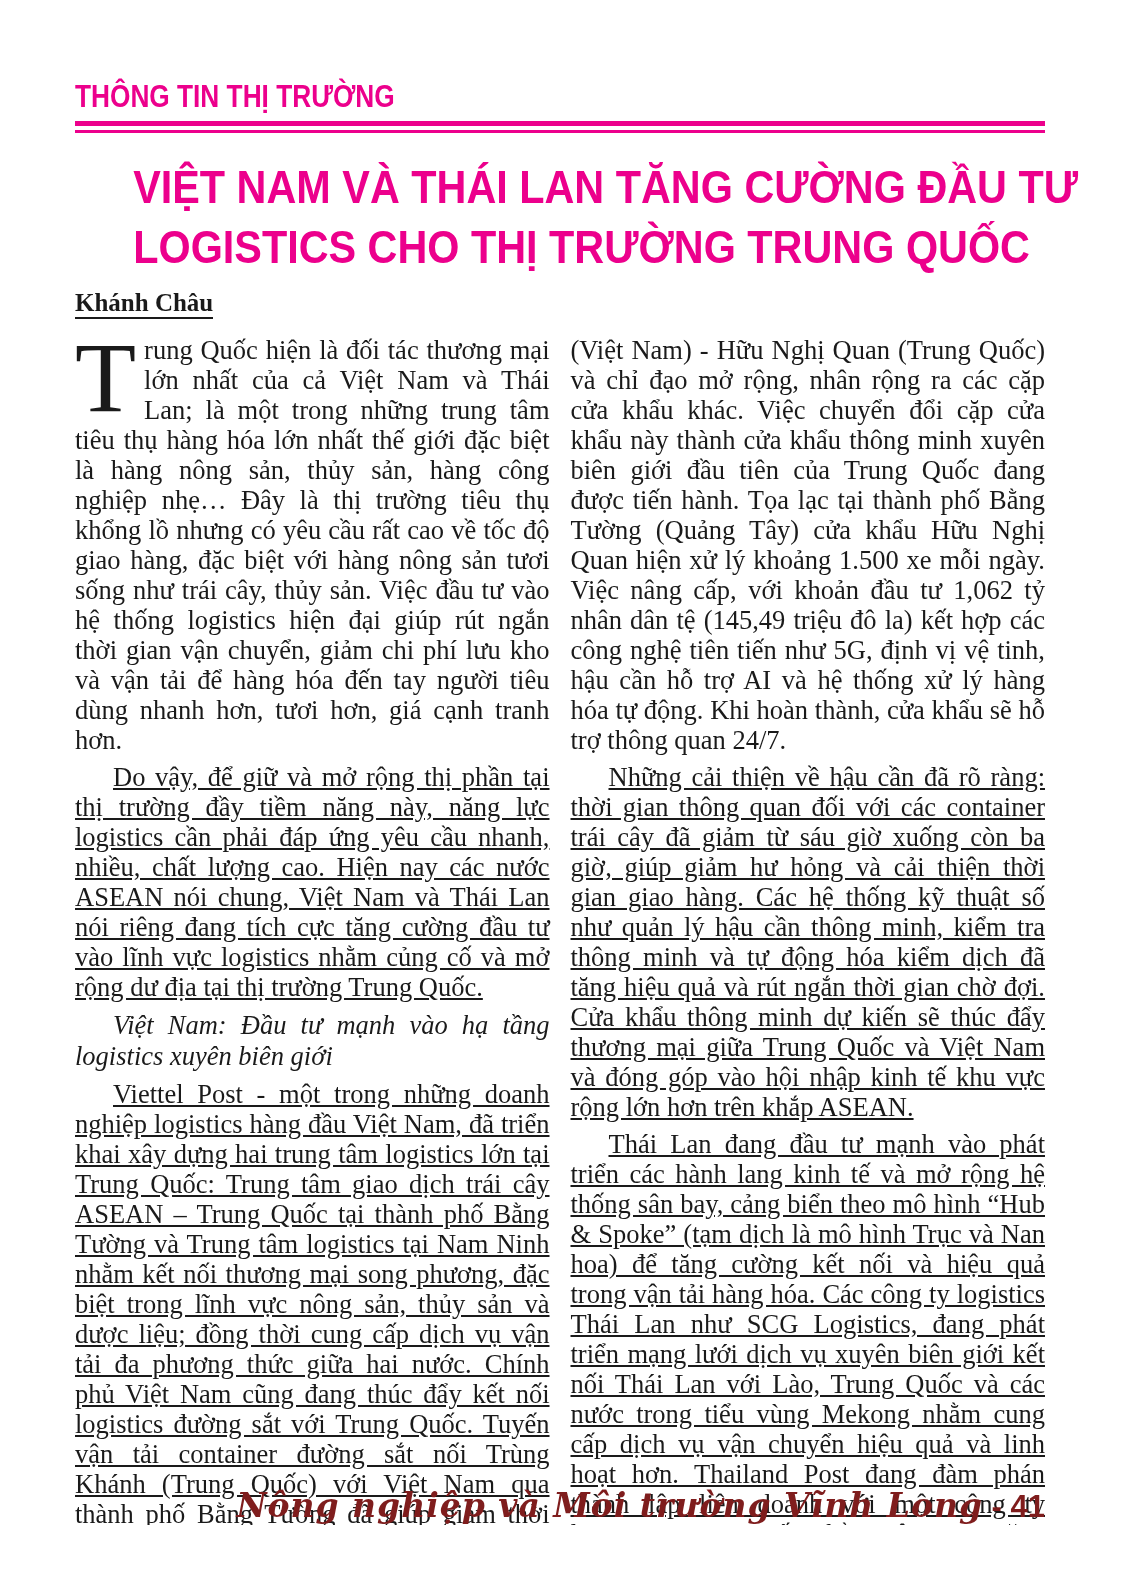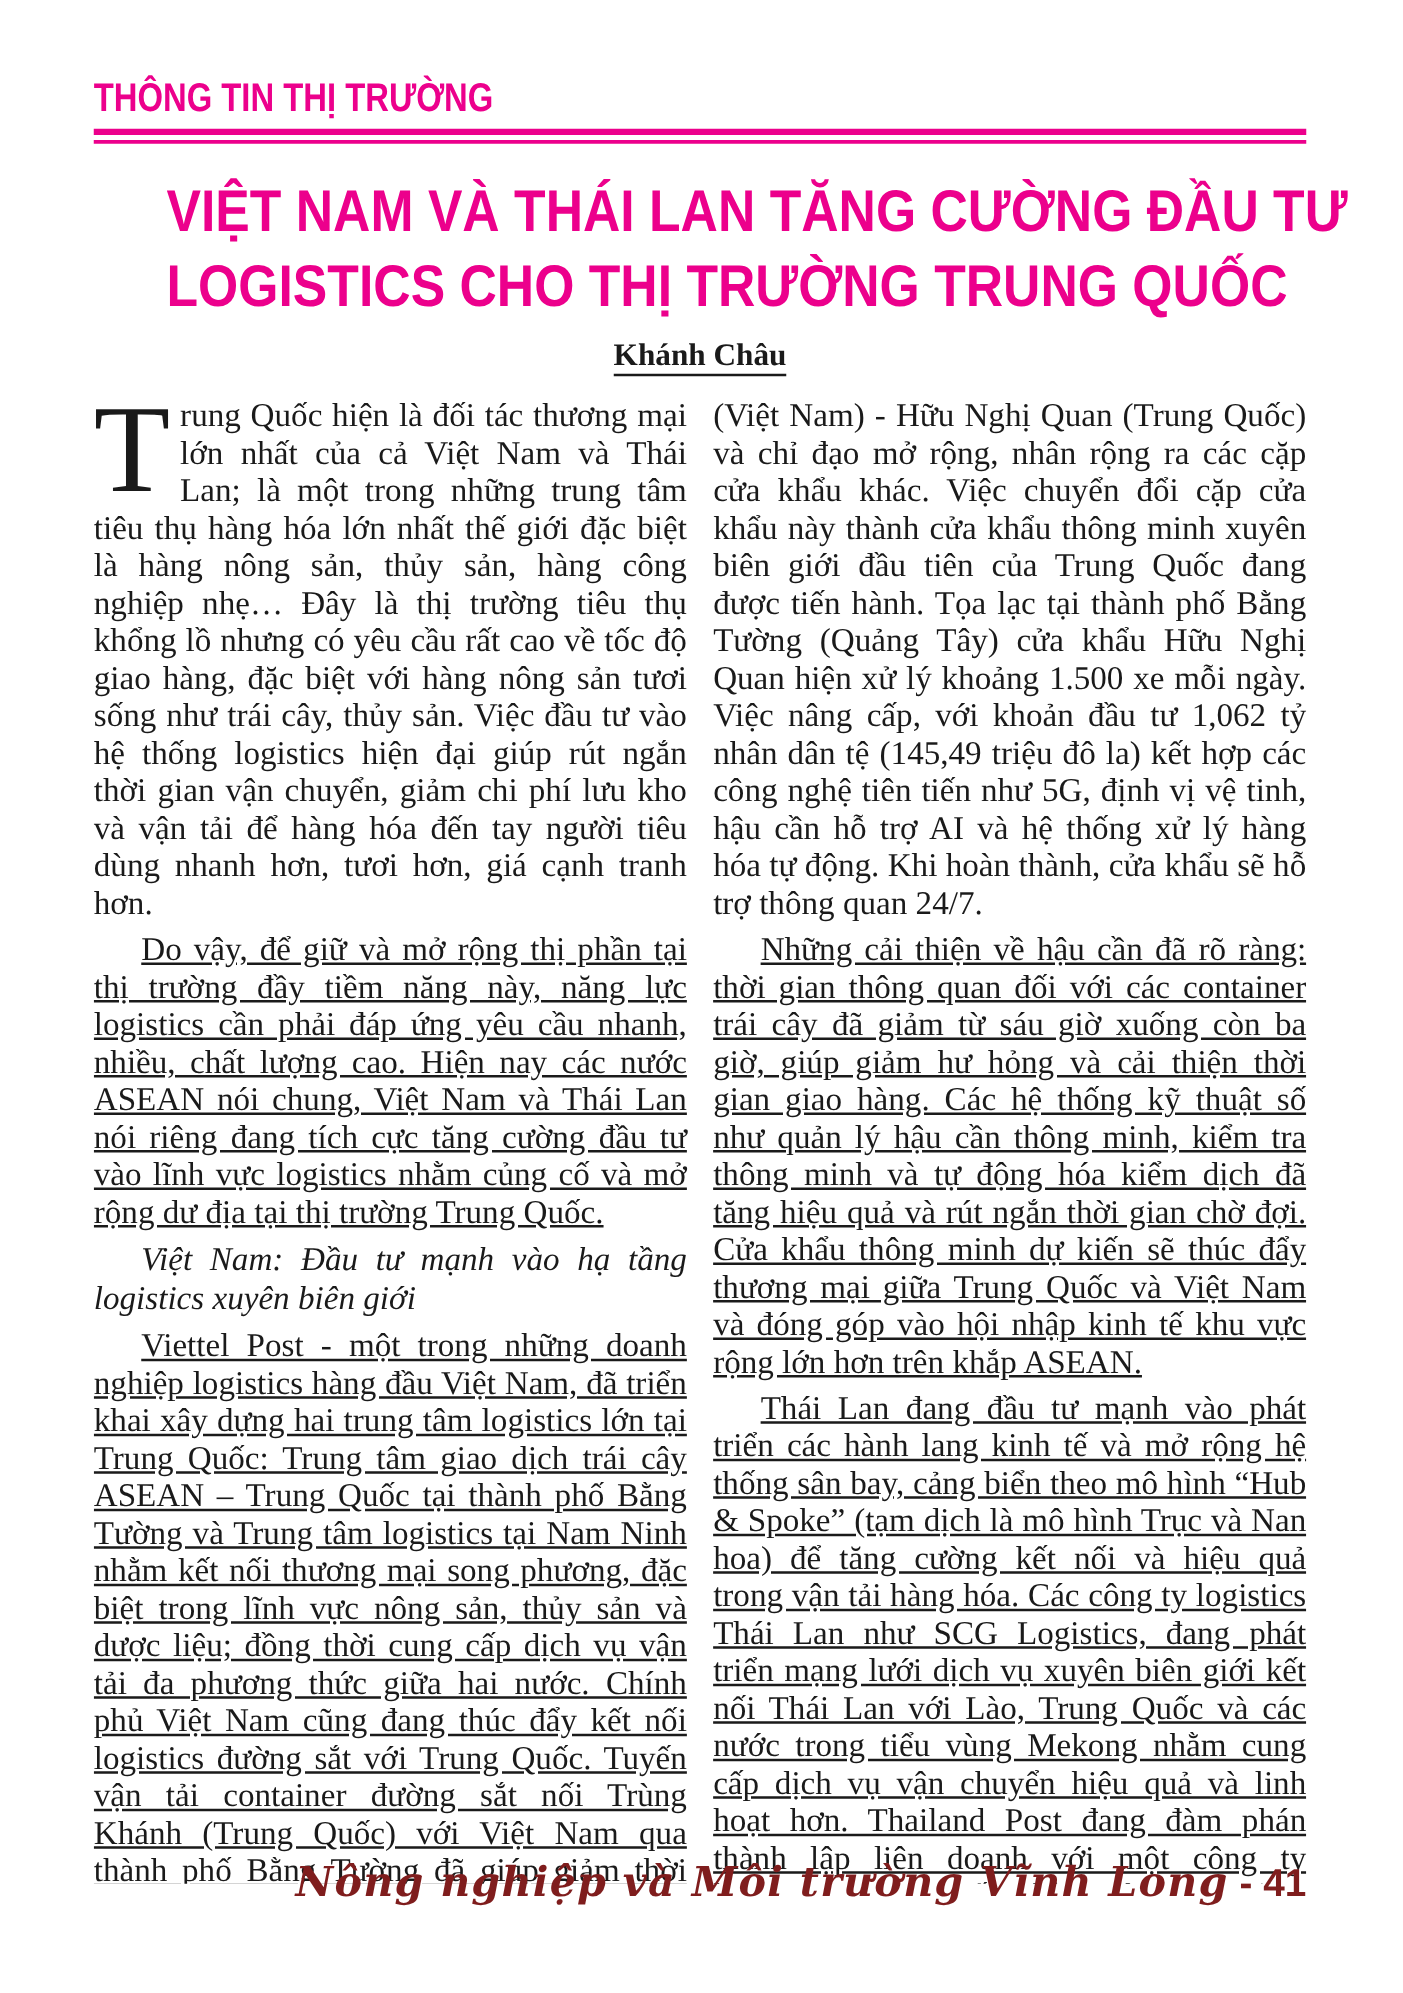--- a/index.html
+++ b/index.html
@@ -5,21 +5,21 @@
   html,body{margin:0;padding:0;background:#ffffff;}
   .page{
     position:relative;
     width:1122px;height:1594px;
     background:#ffffff;
     font-family:"Liberation Serif", serif;
     color:#1a1a1a;
     overflow:hidden;
     box-sizing:border-box;
   }
-  .content{padding:0 77px 0 75px;}
+  .content{padding:0 77px 0 75px;margin-top:18px;}
   
   .section-label{
     display:inline-block;
     margin-top:60px;
     font-family:"Liberation Sans", sans-serif;
     font-weight:700;
     font-size:32px;
     color:#EC008C;
     letter-spacing:0px;
     transform:scaleX(0.82);
@@ -39,21 +39,21 @@
     font-family:"Liberation Sans", sans-serif;
     font-weight:700;
     font-size:47px;
     line-height:60px;
     color:#EC008C;
     transform:scaleX(0.88);
     transform-origin:top center;
     white-space:nowrap;
   }
   .byline{
-    text-align:center;
+    text-align:left;
     margin-top:12px;
     font-weight:700;
     font-size:25px;
   }
   .byline .byline-name{border-bottom:2px solid #1a1a1a;padding-bottom:1px;}
   
   .columns{
     display:flex;
     gap:21px;
     margin-top:18px;

